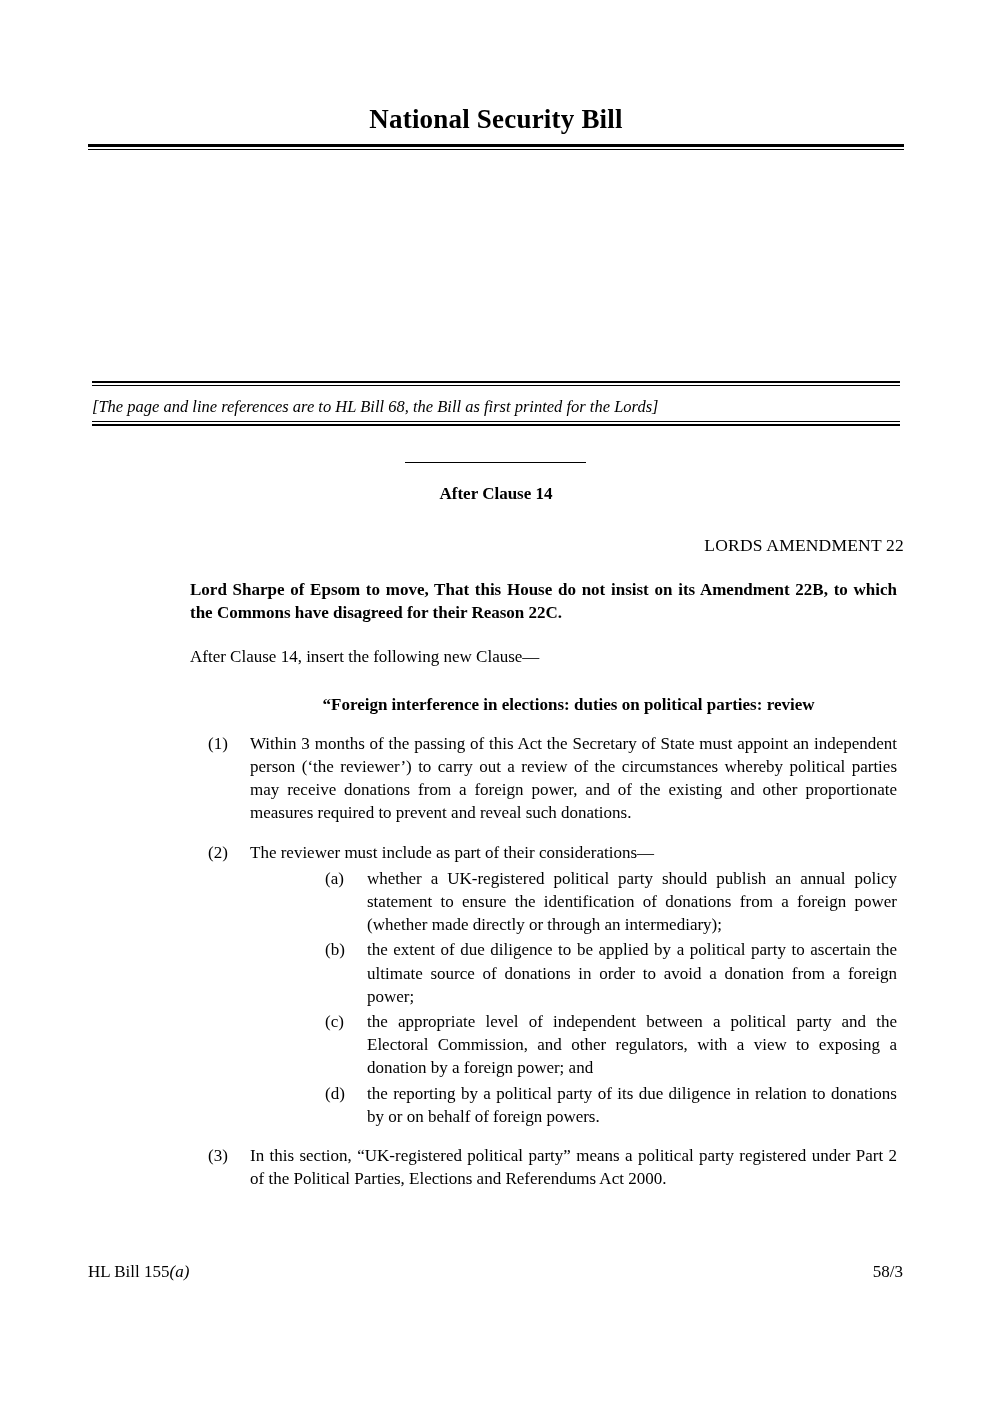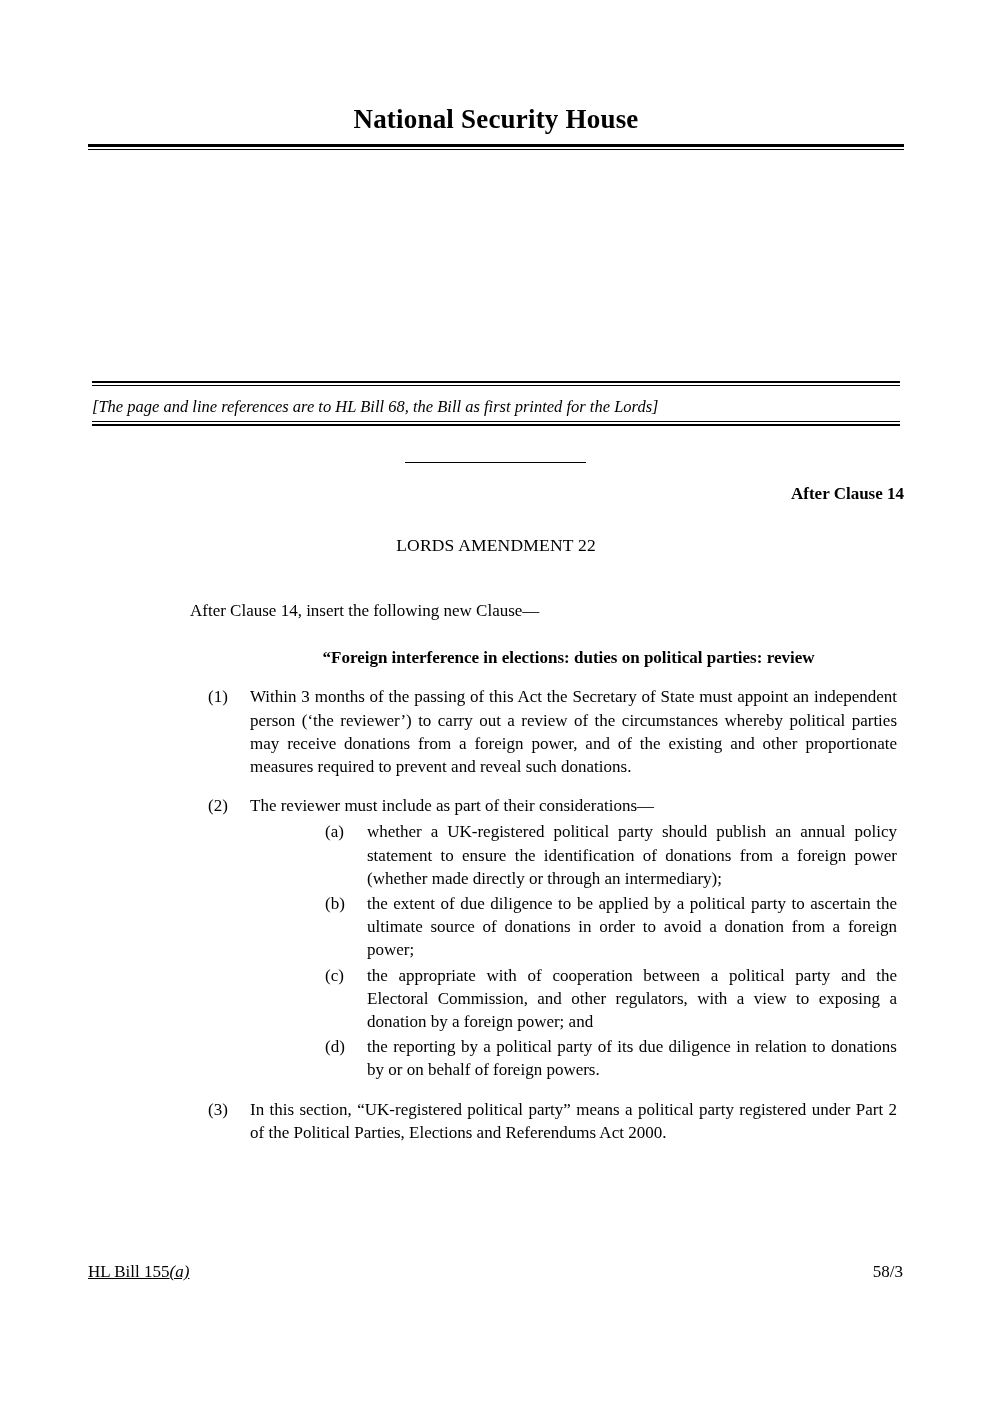--- a/index.html
+++ b/index.html
@@ -98,30 +98,30 @@
     height: 0;
     border-top: 1.6px solid #000;
   }
 
   
   .after-clause {
     position: absolute;
     left: 88px;
     top: 484px;
     width: 816px;
+    text-align: center;
+    font-size: 17px;
+    font-weight: bold;
+  }
+  .lords-amendment {
+    position: absolute;
+    left: 88px;
+    top: 535px;
+    width: 816px;
     text-align: right;
-    font-size: 17px;
-    font-weight: bold;
-  }
-  .lords-amendment {
-    position: absolute;
-    left: 88px;
-    top: 535px;
-    width: 816px;
-    text-align: center;
     font-size: 17.5px;
     letter-spacing: 0.2px;
   }
 
   
   .body-col {
     position: absolute;
     left: 190px;
     top: 578px;
     width: 707px;
@@ -189,50 +189,50 @@
     line-height: 1.365;
   }
   .para > .txt { display: block; }
 
   
   .footer-left {
     position: absolute;
     left: 88px;
     top: 1262px;
     font-size: 17px;
-    text-decoration: underline;
   }
   .footer-left .ital { font-style: italic; }
   .footer-right {
     position: absolute;
     right: 88px;
     top: 1262px;
     font-size: 17px;
   }
 </style>
 </head>
 <body>
 
 <div class="page">
 
-  <div class="doc-title">National Security House</div>
+  <div class="doc-title">National Security Bill</div>
   <div class="rule-double-title"></div>
 
 
   <div class="rule-double-above-note"></div>
   <div class="note-line">[The page and line references are to HL Bill 68, the Bill as first printed for the Lords]</div>
   <div class="rule-double-below-note"></div>
 
   <div class="rule-short"></div>
 
   <div class="after-clause">After Clause 14</div>
   <div class="lords-amendment">LORDS AMENDMENT 22</div>
 
   <div class="body-col">
 
+    <p class="motion-para">Lord Sharpe of Epsom to move, That this House do not insist on its Amendment 22B, to which the Commons have disagreed for their Reason 22C.</p>
 
     <p class="lead-in">After Clause 14, insert the following new Clause—</p>
     <p class="clause-title">“Foreign interference in elections: duties on political parties: review</p>
 
     <div class="subsec">
       <span class="lbl">(1)</span>
       <p class="txt">Within 3 months of the passing of this Act the Secretary of State must appoint an independent person (‘the reviewer’) to carry out a review of the circumstances whereby political parties may receive donations from a foreign power, and of the existing and other proportionate measures required to prevent and reveal such donations.</p>
     </div>
 
     <div class="subsec">
@@ -243,21 +243,21 @@
         <div class="para">
           <span class="lbl">(a)</span>
           <p class="txt">whether a UK-registered political party should publish an annual policy statement to ensure the identification of donations from a foreign power (whether made directly or through an intermediary);</p>
         </div>
         <div class="para">
           <span class="lbl">(b)</span>
           <p class="txt">the extent of due diligence to be applied by a political party to ascertain the ultimate source of donations in order to avoid a donation from a foreign power;</p>
         </div>
         <div class="para">
           <span class="lbl">(c)</span>
-          <p class="txt">the appropriate with of cooperation between a political party and the Electoral Commission, and other regulators, with a view to exposing a donation by a foreign power; and</p>
+          <p class="txt">the appropriate level of independent between a political party and the Electoral Commission, and other regulators, with a view to exposing a donation by a foreign power; and</p>
         </div>
         <div class="para">
           <span class="lbl">(d)</span>
           <p class="txt">the reporting by a political party of its due diligence in relation to donations by or on behalf of foreign powers.</p>
         </div>
       </div>
     </div>
 
     <div class="subsec">
       <span class="lbl">(3)</span>

